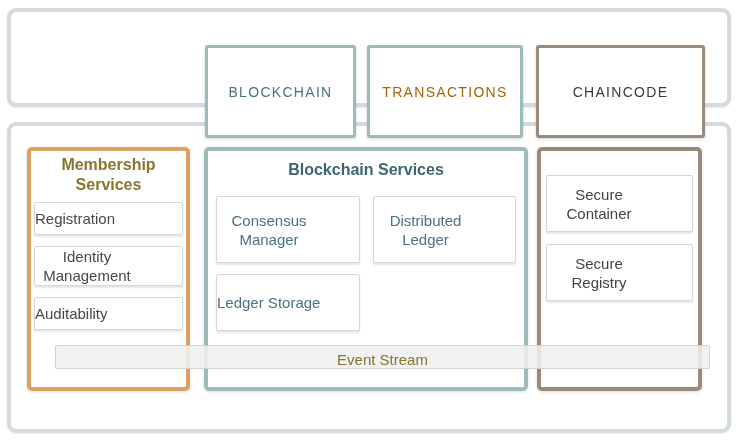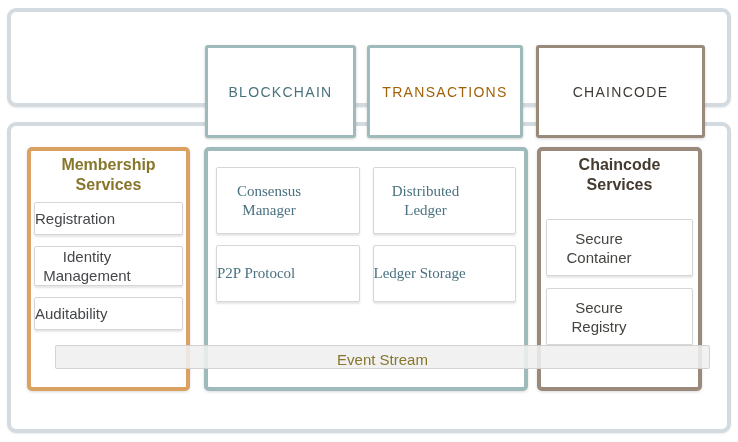--- a/index.html
+++ b/index.html
@@ -100,21 +100,21 @@
 
   #group-membership .svc-item { width: 149px; margin: 11px auto 0; min-height: 33px; }
   #group-membership .svc-item:first-of-type { margin-top: 7px; }
 
   #group-blockchain .bc-grid {
     display: grid;
     grid-template-columns: 1fr 1fr;
     gap: 11px 13px;
     margin: 16px 8px 0;
   }
-  #group-blockchain .svc-item { color: #4a7180; font-family: Liberation Serif, serif; }
+  #group-blockchain .svc-item { color: #4a7180; }
   #group-blockchain .row1 { min-height: 67px; }
   #group-blockchain .row2 { min-height: 57px; }
 
   #group-chaincode .svc-item { width: 147px; margin: 12px auto 0; min-height: 57px; color: #44453f; }
   #group-chaincode .svc-item:first-of-type { margin-top: 24px; }
 
   
   #event-stream {
     position: absolute;
     left: 35px;
@@ -160,38 +160,35 @@
     </div>
     <div class="svc-item">
       <span class="wrap">Identity Management</span>
     </div>
     <div class="svc-item">
       <span class="wrap">Auditability</span>
     </div>
   </div>
 
   <div class="group" id="group-blockchain">
+    <span class="group-title">Blockchain Services</span>
     <div class="bc-grid">
       <div class="svc-item row1">
         <span class="wrap">Consensus Manager</span>
       </div>
       <div class="svc-item row1">
         <span class="wrap">Distributed Ledger</span>
       </div>
       <div class="svc-item row2">
-        <span class="wrap">P2P Protocol</span>
-      </div>
-      <div class="svc-item row2">
         <span class="wrap">Ledger Storage</span>
       </div>
     </div>
   </div>
 
   <div class="group" id="group-chaincode">
-    <span class="group-title">Chaincode Services</span>
     <div class="svc-item">
       <span class="wrap">Secure Container</span>
     </div>
     <div class="svc-item">
       <span class="wrap">Secure Registry</span>
     </div>
   </div>
 
   <div id="event-stream">
     <span>Event Stream</span>

